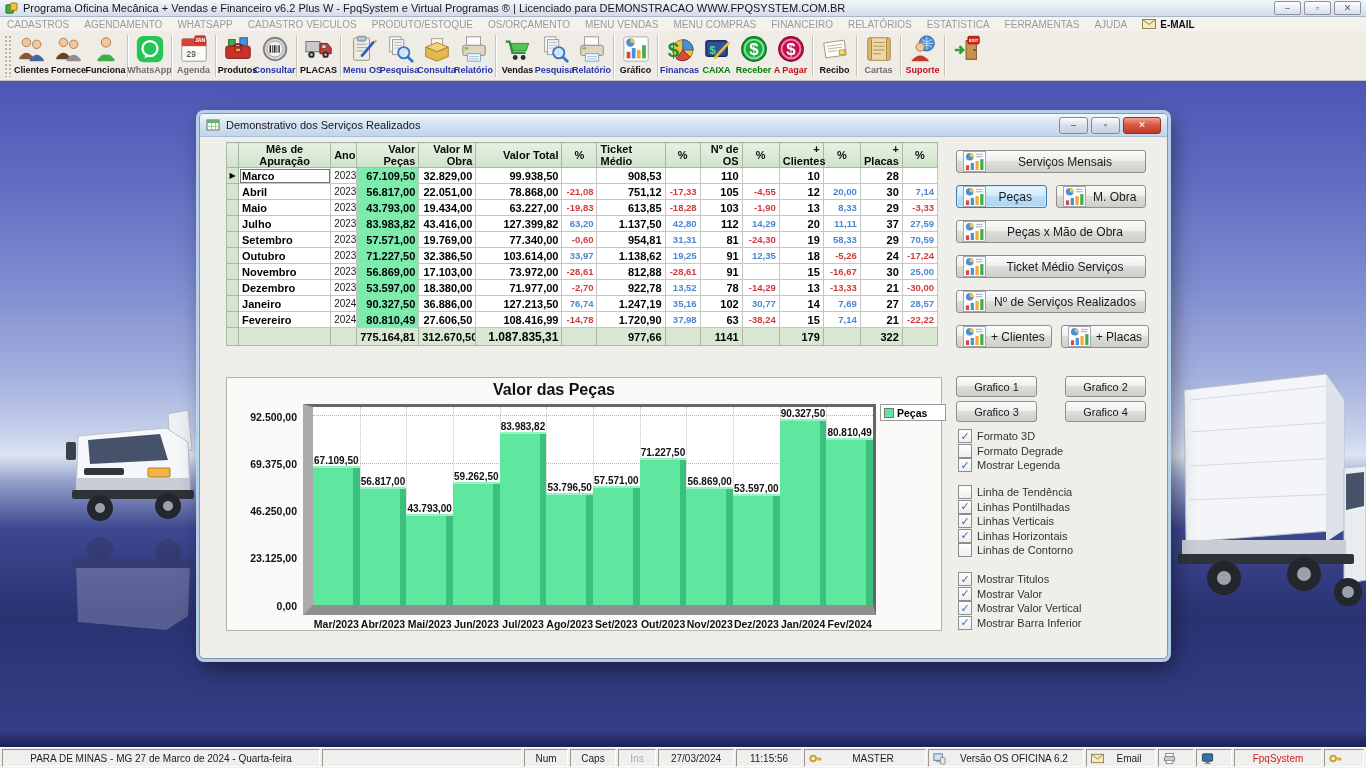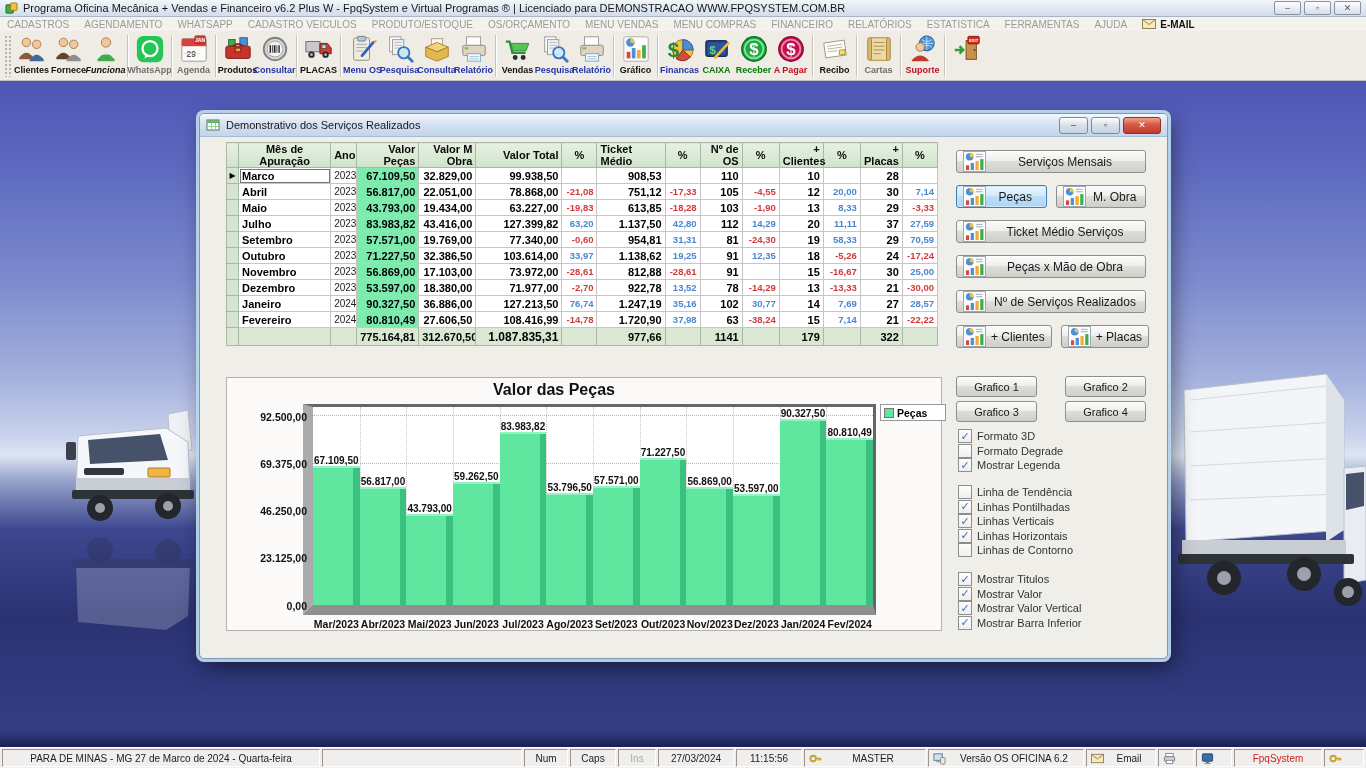--- a/index.html
+++ b/index.html
@@ -96,21 +96,21 @@
     border:1px solid #999;display:flex;align-items:center;gap:3px;padding:0 3px;font-size:10.5px;font-weight:bold;}
   .legend .sw{width:8px;height:8px;border:1px solid #777;}
   .plot3d{position:absolute;left:76px;top:26px;border-top:3px solid #666;border-right:3px solid #666;
     border-left:10px solid #ABABAB;border-bottom:10px solid #8F8F8F;background:#fff;}
   .plot{position:relative;width:560px;height:198px;overflow:hidden;background:#fff;}
   .hline{position:absolute;left:0;right:0;border-top:1px dotted #B8B8B8;}
   .vline{position:absolute;top:0;bottom:0;border-left:1px dotted #C4C4C4;}
   .bar{position:absolute;bottom:0;}
   .blabel{position:absolute;font-size:10px;font-weight:bold;color:#111;white-space:nowrap;
     transform:translateX(-50%);}
-  .ylab{position:absolute;width:80px;text-align:right;font-size:10.5px;font-weight:bold;color:#111;}
+  .ylab{position:absolute;width:70px;text-align:right;font-size:10.5px;font-weight:bold;color:#111;}
   .xlabs{position:absolute;left:86px;top:240px;width:560px;display:flex;}
   .xlab{flex:1;text-align:center;font-size:10.5px;font-weight:bold;color:#111;white-space:nowrap;}
 
   
   .sidebtns{position:absolute;left:756px;top:30px;width:190px;display:flex;flex-direction:column;gap:6px;}
   .sbrow{display:flex;gap:9px;height:29px;align-items:flex-end;}
   .sbtn{flex:1;display:flex;align-items:center;gap:5px;padding:0 6px;border:1px solid #8E8E8E;
     border-radius:3px;background:linear-gradient(#FBFBFB,#EFEFED 45%,#DDDDD9 50%,#CFCFCA);
     font-size:12px;color:#1A1A1A;cursor:default;box-shadow:inset 0 1px 0 #fff;}
   .sbtn .slabel{flex:1;text-align:center;white-space:nowrap;}
@@ -199,21 +199,21 @@
           <div class="tlabel" style="color: rgb(16, 16, 16);">Fornece</div>
         </div>
         <div class="titem">
           <div class="ticon">
             <svg viewBox="0 0 32 32">
               <circle cx="16" cy="9" r="5" fill="#F2C79B" stroke="#A97B4F"></circle>
               <path d="M7 27 Q16 15 25 27 L25 29 L7 29 Z" fill="#3FAE49"></path>
               <rect x="13" y="18" width="6" height="4" fill="#E8E8E8"></rect>
             </svg>
           </div>
-          <div class="tlabel" style="color: rgb(16, 16, 16); font-style: italic;">Funciona</div>
+          <div class="tlabel" style="color: rgb(16, 16, 16);">Funciona</div>
         </div>
       </div>
       <div class="tsep"></div>
       <div class="tgroup">
         <div class="titem">
           <div class="ticon">
             <svg viewBox="0 0 32 32">
               <rect x="2" y="2" width="28" height="28" rx="7" fill="#25C656"></rect>
               <circle cx="16" cy="15.5" r="8" fill="none" stroke="#fff" stroke-width="2.4"></circle>
               <path d="M10 26 L12 20.5 L15 23.5 Z" fill="#fff"></path>
@@ -906,38 +906,38 @@
                 <rect x="0.5" y="0.5" width="23" height="21" fill="#FDFDFD" stroke="#9AA6B5"></rect>
                 <circle cx="7" cy="6" r="4" fill="#4A90D9"></circle>
                 <path d="M7 6 L7 2 A4 4 0 0 1 10.8 7 Z" fill="#F4C13B"></path>
                 <path d="M13.5 3.5 h7 M13.5 6 h7" stroke="#9AA6B5"></path>
                 <rect x="3" y="15" width="3.4" height="5" fill="#D24B3E"></rect>
                 <rect x="8" y="12.5" width="3.4" height="7.5" fill="#4A90D9"></rect>
                 <rect x="13" y="10.5" width="3.4" height="9.5" fill="#F4A83B"></rect>
                 <rect x="18" y="8.5" width="3.4" height="11.5" fill="#3FAE49"></rect>
               </svg>
             </span>
-            <span class="slabel">Ticket Médio Serviços</span>
+            <span class="slabel">Peças x Mão de Obra</span>
           </div>
         </div>
         <div class="sbrow">
           <div class="sbtn">
             <span style="display:flex">
               <svg viewBox="0 0 24 22">
                 <rect x="0.5" y="0.5" width="23" height="21" fill="#FDFDFD" stroke="#9AA6B5"></rect>
                 <circle cx="7" cy="6" r="4" fill="#4A90D9"></circle>
                 <path d="M7 6 L7 2 A4 4 0 0 1 10.8 7 Z" fill="#F4C13B"></path>
                 <path d="M13.5 3.5 h7 M13.5 6 h7" stroke="#9AA6B5"></path>
                 <rect x="3" y="15" width="3.4" height="5" fill="#D24B3E"></rect>
                 <rect x="8" y="12.5" width="3.4" height="7.5" fill="#4A90D9"></rect>
                 <rect x="13" y="10.5" width="3.4" height="9.5" fill="#F4A83B"></rect>
                 <rect x="18" y="8.5" width="3.4" height="11.5" fill="#3FAE49"></rect>
               </svg>
             </span>
-            <span class="slabel">Peças x Mão de Obra</span>
+            <span class="slabel">Ticket Médio Serviços</span>
           </div>
         </div>
         <div class="sbrow">
           <div class="sbtn">
             <span style="display:flex">
               <svg viewBox="0 0 24 22">
                 <rect x="0.5" y="0.5" width="23" height="21" fill="#FDFDFD" stroke="#9AA6B5"></rect>
                 <circle cx="7" cy="6" r="4" fill="#4A90D9"></circle>
                 <path d="M7 6 L7 2 A4 4 0 0 1 10.8 7 Z" fill="#F4C13B"></path>
                 <path d="M13.5 3.5 h7 M13.5 6 h7" stroke="#9AA6B5"></path>

